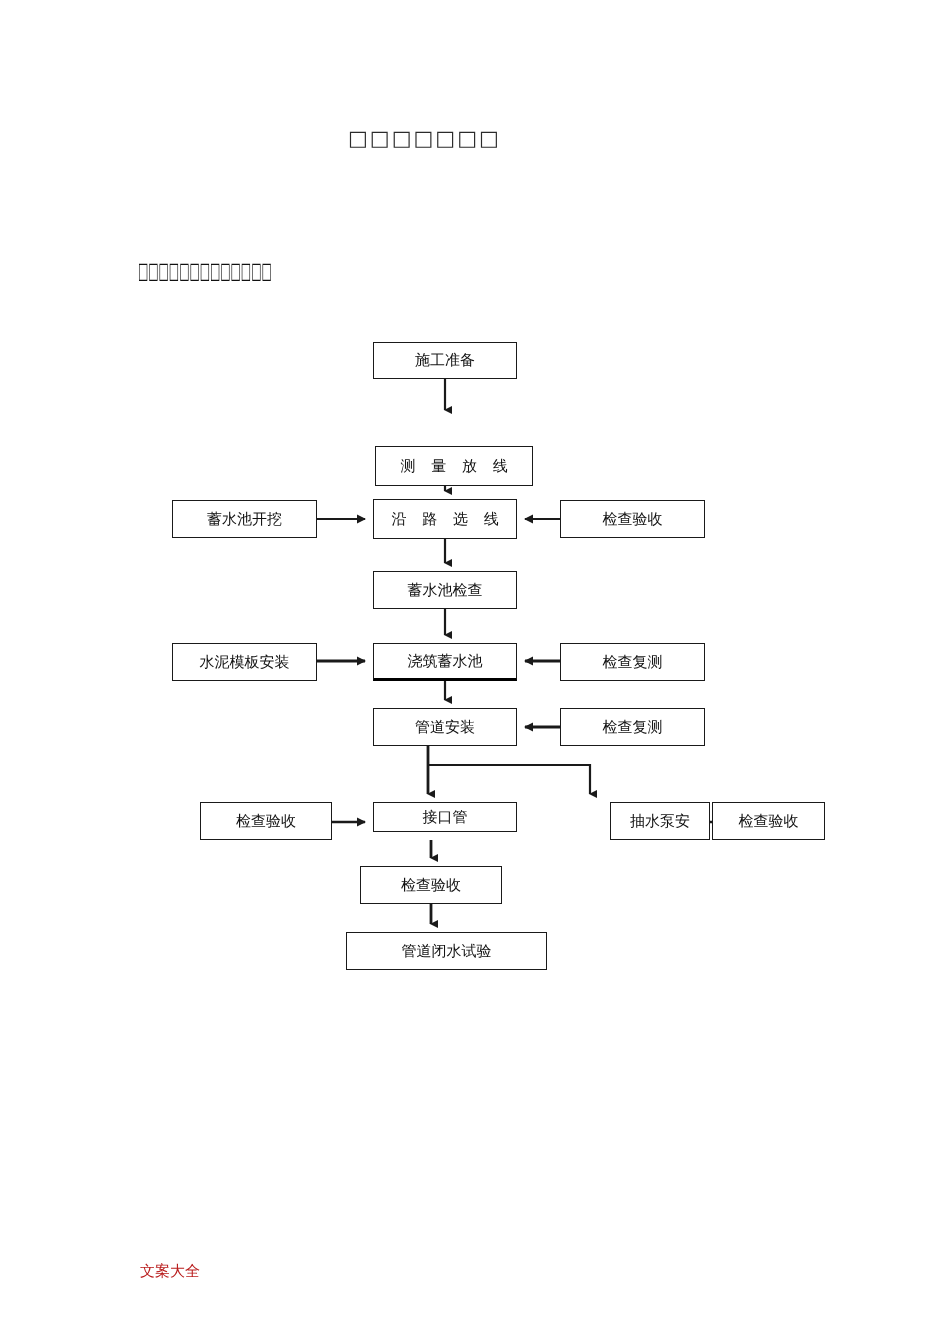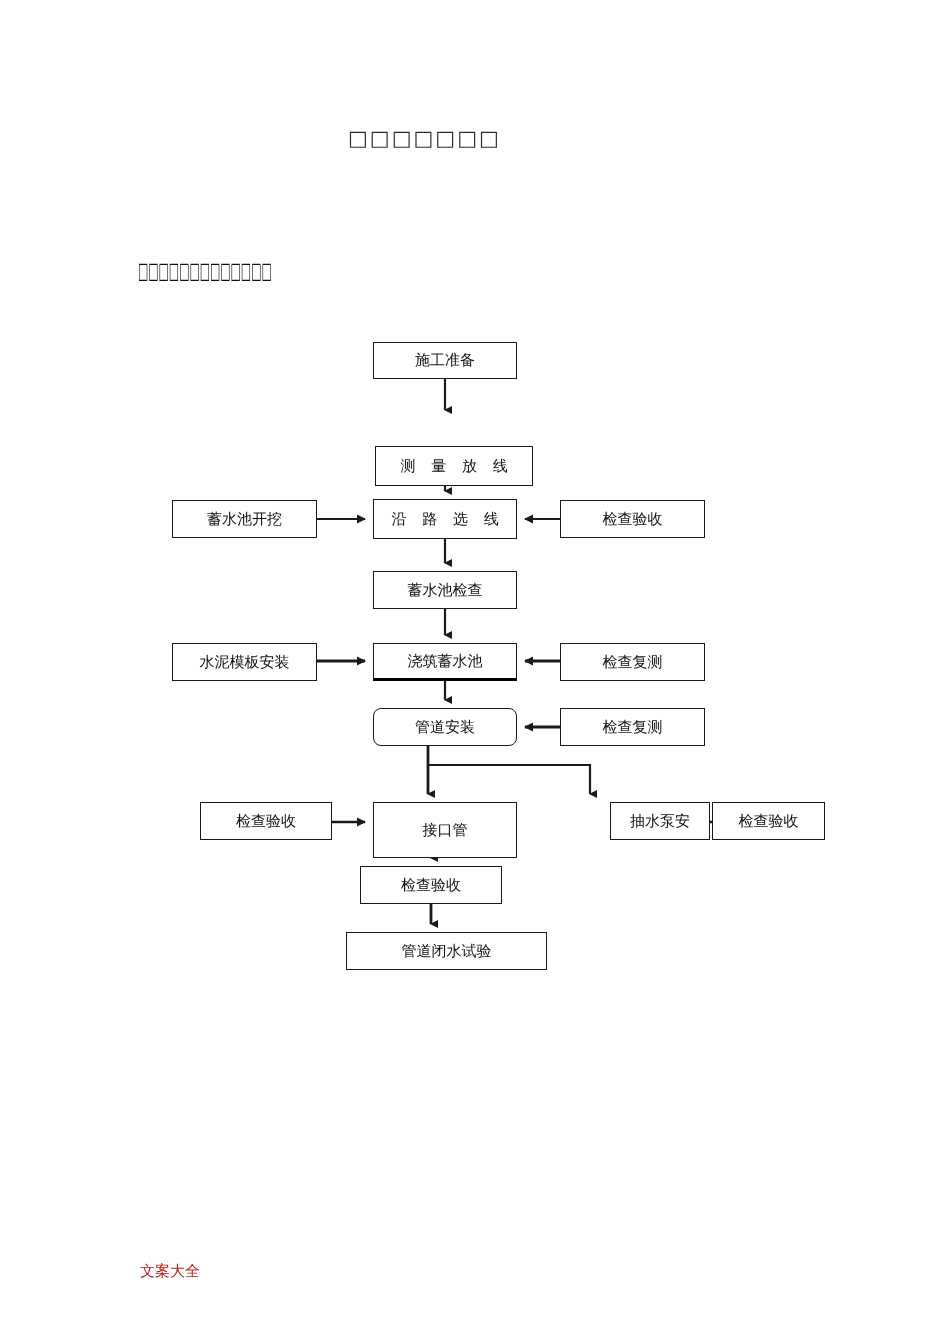--- a/index.html
+++ b/index.html
@@ -152,27 +152,27 @@
     <div class="node" style="left:560px; top:500px; width:145px; height:38px;">检查验收</div>
 
     <div class="node" style="left:373px; top:571px; width:144px; height:38px;">蓄水池检查</div>
 
     <div class="node heavy-bottom" style="left:373px; top:643px; width:144px; height:38px;">浇筑蓄水池</div>
 
     <div class="node" style="left:172px; top:643px; width:145px; height:38px;">水泥模板安装</div>
 
     <div class="node" style="left:560px; top:643px; width:145px; height:38px;">检查复测</div>
 
-    <div class="node" style="left:373px; top:708px; width:144px; height:38px;border-radius:8px;">管道安装</div>
+    <div class="node" style="left:373px; top:708px; width:144px; height:38px;">管道安装</div>
 
     <div class="node" style="left:560px; top:708px; width:145px; height:38px;">检查复测</div>
 
     <div class="node" style="left:200px; top:802px; width:132px; height:38px;">检查验收</div>
 
-    <div class="node" style="left:373px; top:802px; width:144px; height:56px;">接口管</div>
+    <div class="node" style="left:373px; top:802px; width:144px; height:30px;">接口管</div>
 
     <div class="node" style="left:562px; top:802px; width:100px; height:38px;margin-left:48px;">抽水泵安</div>
 
     <div class="node" style="left:712px; top:802px; width:113px; height:38px;">检查验收</div>
 
     <div class="node" style="left:360px; top:866px; width:142px; height:38px;">检查验收</div>
 
     <div class="node" style="left:330px; top:932px; width:201px; height:38px;margin-left:16px;">管道闭水试验</div>
 
   </div>

